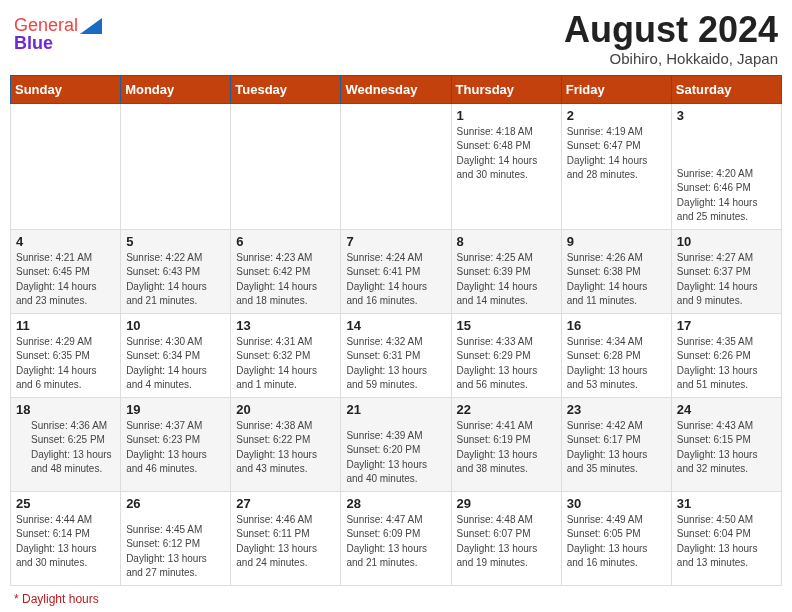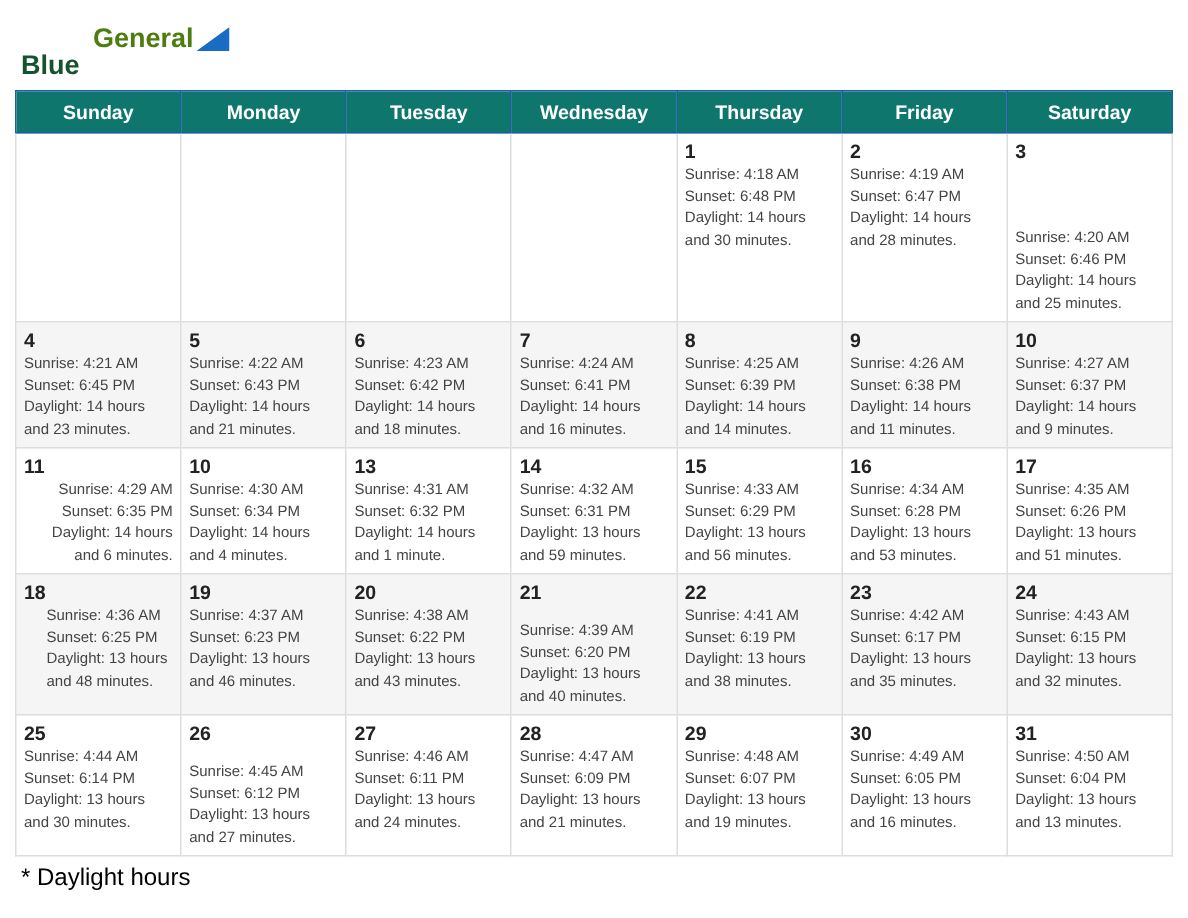--- a/index.html
+++ b/index.html
@@ -18,29 +18,28 @@
       padding: 0 4px;
     }
     .logo {
       display: flex;
       flex-direction: column;
       align-items: flex-start;
       margin-top: 6px;
     }
     .logo-general {
       font-size: 18px;
-      font-weight: bold;
-      color: #4d7c0f;
+      font-weight: normal;
+      color: #ef4444;
       line-height: 1;
-      margin-left: 48px;
     }
     .logo-blue {
       font-size: 18px;
       font-weight: bold;
-      color: #14532d;
+      color: #6d28d9;
       line-height: 1;
     }
     .title-area {
       text-align: right;
     }
     .main-title {
       font-size: 36px;
       font-weight: bold;
       color: #222;
       line-height: 1.1;
@@ -48,26 +47,26 @@
     .subtitle {
       font-size: 15px;
       color: #444;
     }
     .calendar-table {
       width: 100%;
       border-collapse: collapse;
       border: 1px solid #ccc;
     }
     .calendar-table th {
-      background-color: #0f766e;
+      background-color: #c2410c;
       color: #fff;
       font-size: 13px;
       font-weight: bold;
       padding: 6px 4px;
-      text-align: center;
+      text-align: left;
       border: 1px solid #1a5fa0;
     }
     .calendar-table td {
       width: calc(100% / 7);
       vertical-align: top;
       padding: 4px 5px;
       font-size: 10.5px;
       color: #333;
       border: 1px solid #ddd;
       background: #fff;
@@ -86,42 +85,46 @@
     .day-info {
       font-size: 10px;
       color: #444;
       line-height: 1.45;
     }
     .empty-cell {
       background: #fff !important;
     }
     .footer-note {
       margin-top: 6px;
-      font-size: 16px;
-      color: #000000;
+      font-size: 12px;
+      color: #b91c1c;
       padding-left: 4px;
     }
     .logo-row {
       display: flex;
       align-items: center;
     }
   </style>
 </head>
 <body>
 
 <div class="header-area">
   <div class="logo">
     <div class="logo-row">
       <span class="logo-general">General</span>
       <svg width="22" height="16" viewBox="0 0 22 16" style="margin-left:2px;margin-top:2px;">
         <polygon points="0,16 22,0 22,16" fill="#1a6bc4"></polygon>
       </svg>
     </div>
     <span class="logo-blue">Blue</span>
   </div>
+  <div class="title-area">
+    <div class="main-title">August 2024</div>
+    <div class="subtitle">Obihiro, Hokkaido, Japan</div>
+  </div>
 </div>
 
 <table class="calendar-table">
   <thead>
     <tr>
     <th>Sunday</th>
         <th>Monday</th>
         <th>Tuesday</th>
         <th>Wednesday</th>
         <th>Thursday</th>
@@ -204,21 +207,21 @@
           <span class="day-number">10</span>
           <div class="day-info" style="white-space: pre-line;">Sunrise: 4:27 AM
 Sunset: 6:37 PM
 Daylight: 14 hours
 and 9 minutes.</div>
         </td>
       </tr>
       <tr>
         <td>
           <span class="day-number">11</span>
-          <div class="day-info" style="white-space: pre-line; text-align: right;">Sunrise: 4:29 AM
+          <div class="day-info" style="white-space: pre-line;">Sunrise: 4:29 AM
 Sunset: 6:35 PM
 Daylight: 14 hours
 and 6 minutes.</div>
         </td>
         <td>
           <span class="day-number">10</span>
           <div class="day-info" style="white-space: pre-line;">Sunrise: 4:30 AM
 Sunset: 6:34 PM
 Daylight: 14 hours
 and 4 minutes.</div>

